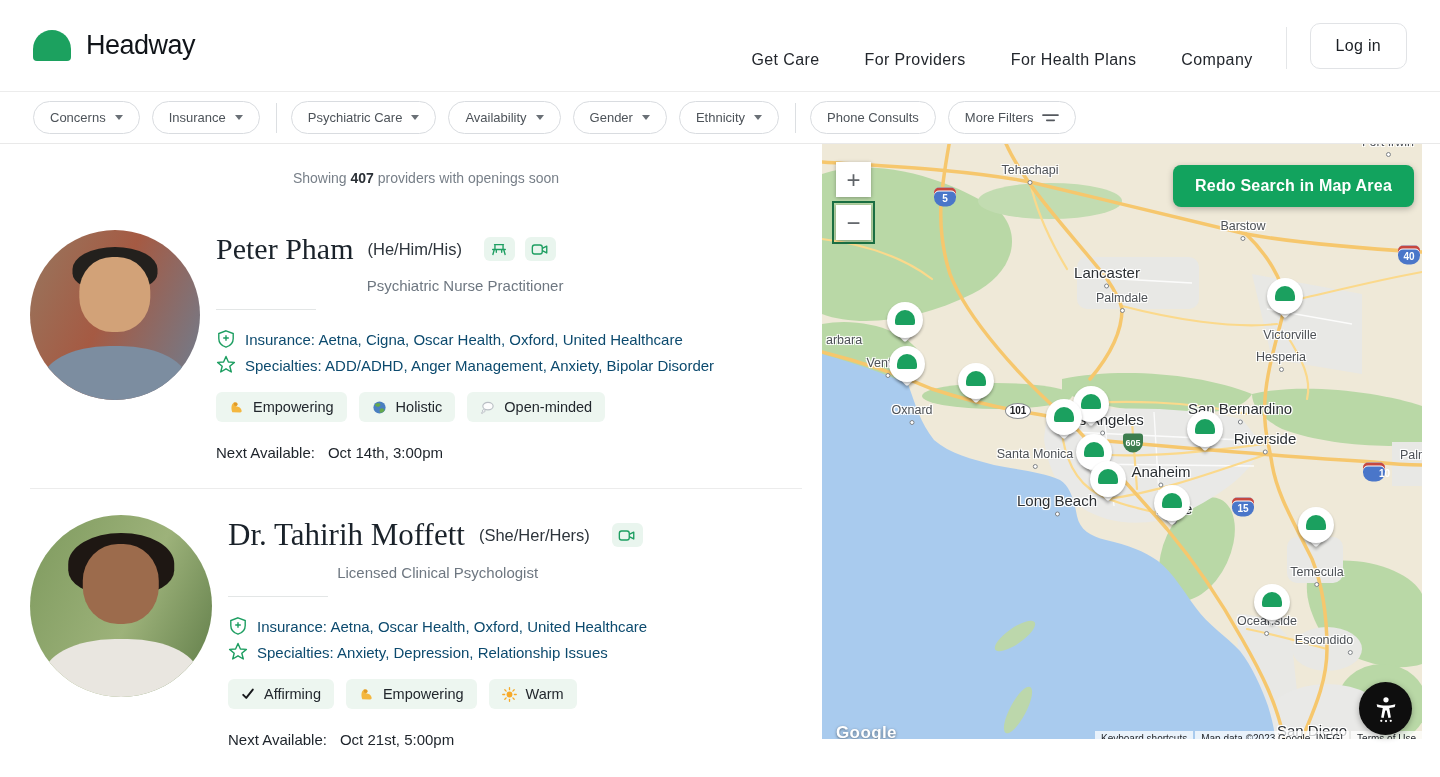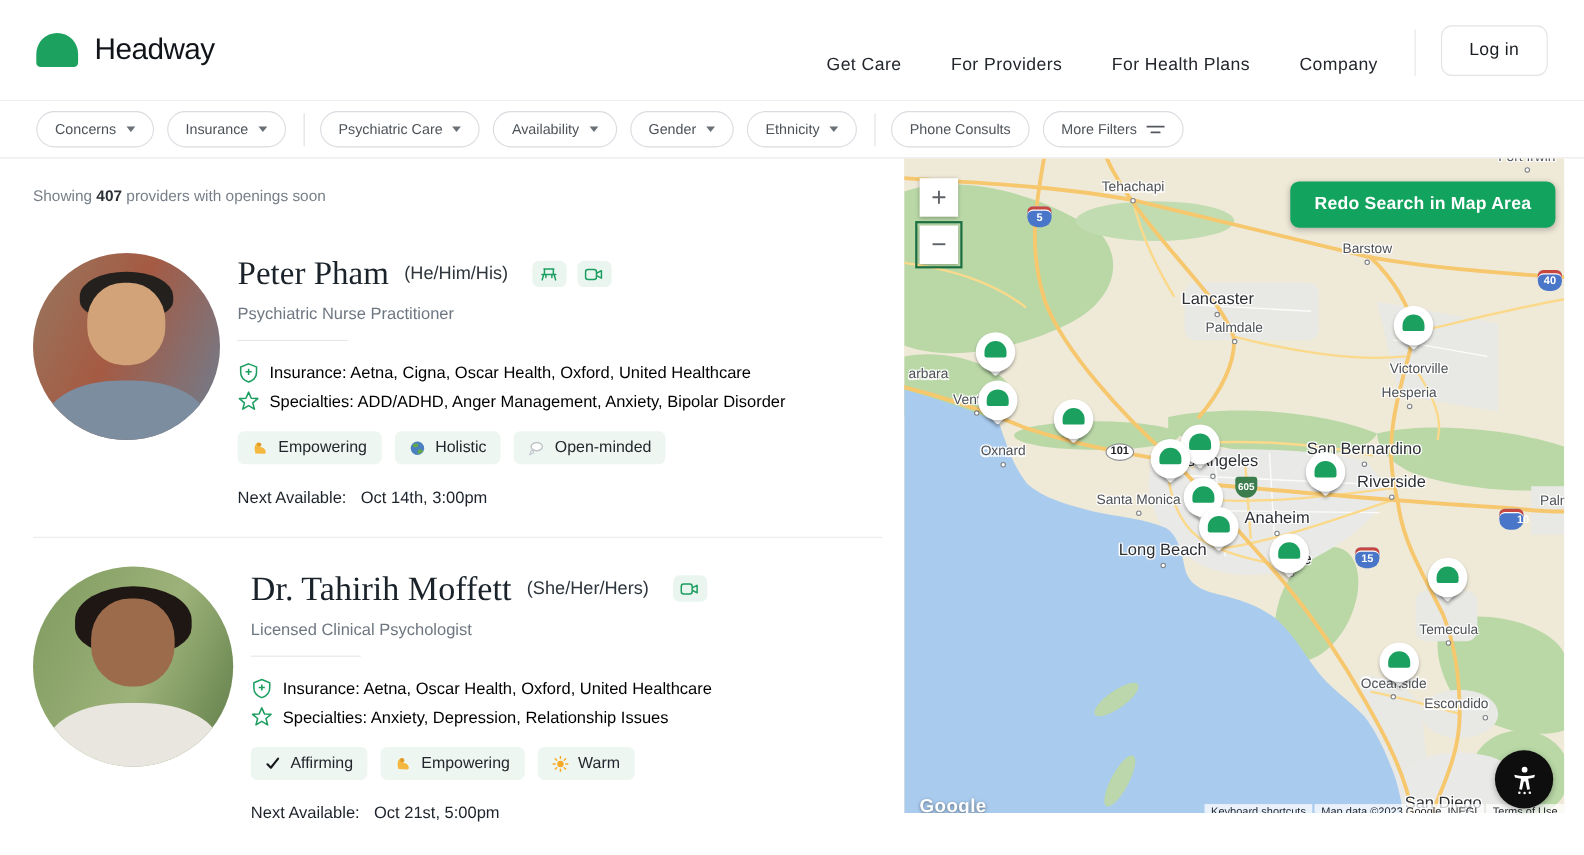--- a/index.html
+++ b/index.html
@@ -24,21 +24,21 @@
     border-bottom:1px solid #e9e9e9; background:#fff; }
   .pill { display:inline-flex; align-items:center; gap:9px; border:1px solid #d9dce0;
     border-radius:18px; padding:8px 16px; font-size:13px; color:#4d5359; background:#fff;
     margin-right:12px; cursor:pointer; white-space:nowrap; }
   .caret { width:0; height:0; border-left:4.5px solid transparent; border-right:4.5px solid transparent;
     border-top:5.5px solid #6a7076; }
   .pill-divider { width:1px; height:30px; background:#dcdfe2; margin:0 14px 0 4px; }
 
   
   .content { display:flex; }
-  .left-panel { width:962px; padding:0 0 0 30px; }
+  .left-panel { width:962px; padding:0 0 0 30px;text-align:center; }
   .results-line { margin-top:26px; font-size:14px; color:#777f88; }
   .results-line b { color:#2a2f35; font-weight:700; }
 
   
   .card { display:flex; gap:16px; margin-top:44px; cursor:pointer; }
   .avatar { border-radius:50%; flex:0 0 auto; position:relative; overflow:hidden; }
   .avatar.a1 { width:170px; height:170px; background:linear-gradient(115deg,#97775f 0%,#a55a43 45%,#6c7f93 100%); }
   .avatar.a2 { width:182px; height:182px; background:linear-gradient(115deg,#7e9a5e 0%,#9db27a 55%,#5d7a46 100%); }
   .av-shoulders { position:absolute; left:50%; bottom:-14%; transform:translateX(-50%);
     width:86%; height:46%; border-radius:46% 46% 0 0; }
@@ -56,21 +56,21 @@
   .name-row { display:flex; align-items:center; gap:14px; }
   .p-name { font-family:"Liberation Serif", serif; font-weight:400; color:#1a222a; }
   .card1 .p-name { font-size:30px; }
   .card2 .p-name { font-size:31px; }
   .p-pronouns { font-size:16.5px; color:#2e353c; }
   .chiprow { display:flex; gap:10px; margin-left:8px; }
   .chip { width:31px; height:24px; background:#e9f5ee; border-radius:6px;
     display:flex; align-items:center; justify-content:center; }
   .p-title { margin-top:11px; font-size:15px; color:#6e7781; }
   .mini-divider { width:100px; height:1px; background:#e3e6e6; margin-top:15px; }
-  .info-row { display:flex; align-items:center; gap:9px; font-size:15px; color:#000000; }
+  .info-row { display:flex; align-items:center; gap:9px; font-size:15px; color:#0c4a6e; }
   .info-rows { margin-top:19px; display:flex; flex-direction:column; gap:6px; }
   .badges { display:flex; gap:12px; margin-top:17px; }
   .badge { display:flex; align-items:center; gap:9px; background:#edf6f0; border-radius:6px;
     padding:7px 13px; font-size:14.5px; color:#22272d; }
   .next-row { margin-top:22px; font-size:15px; color:#1d232a; display:flex; gap:13px; }
   .next-label { font-weight:500; }
   .card-sep { width:772px; height:1px; background:#ececec; margin-top:27px; }
 
   
   .map-wrap { position:relative; width:600px; height:595px; overflow:hidden;

